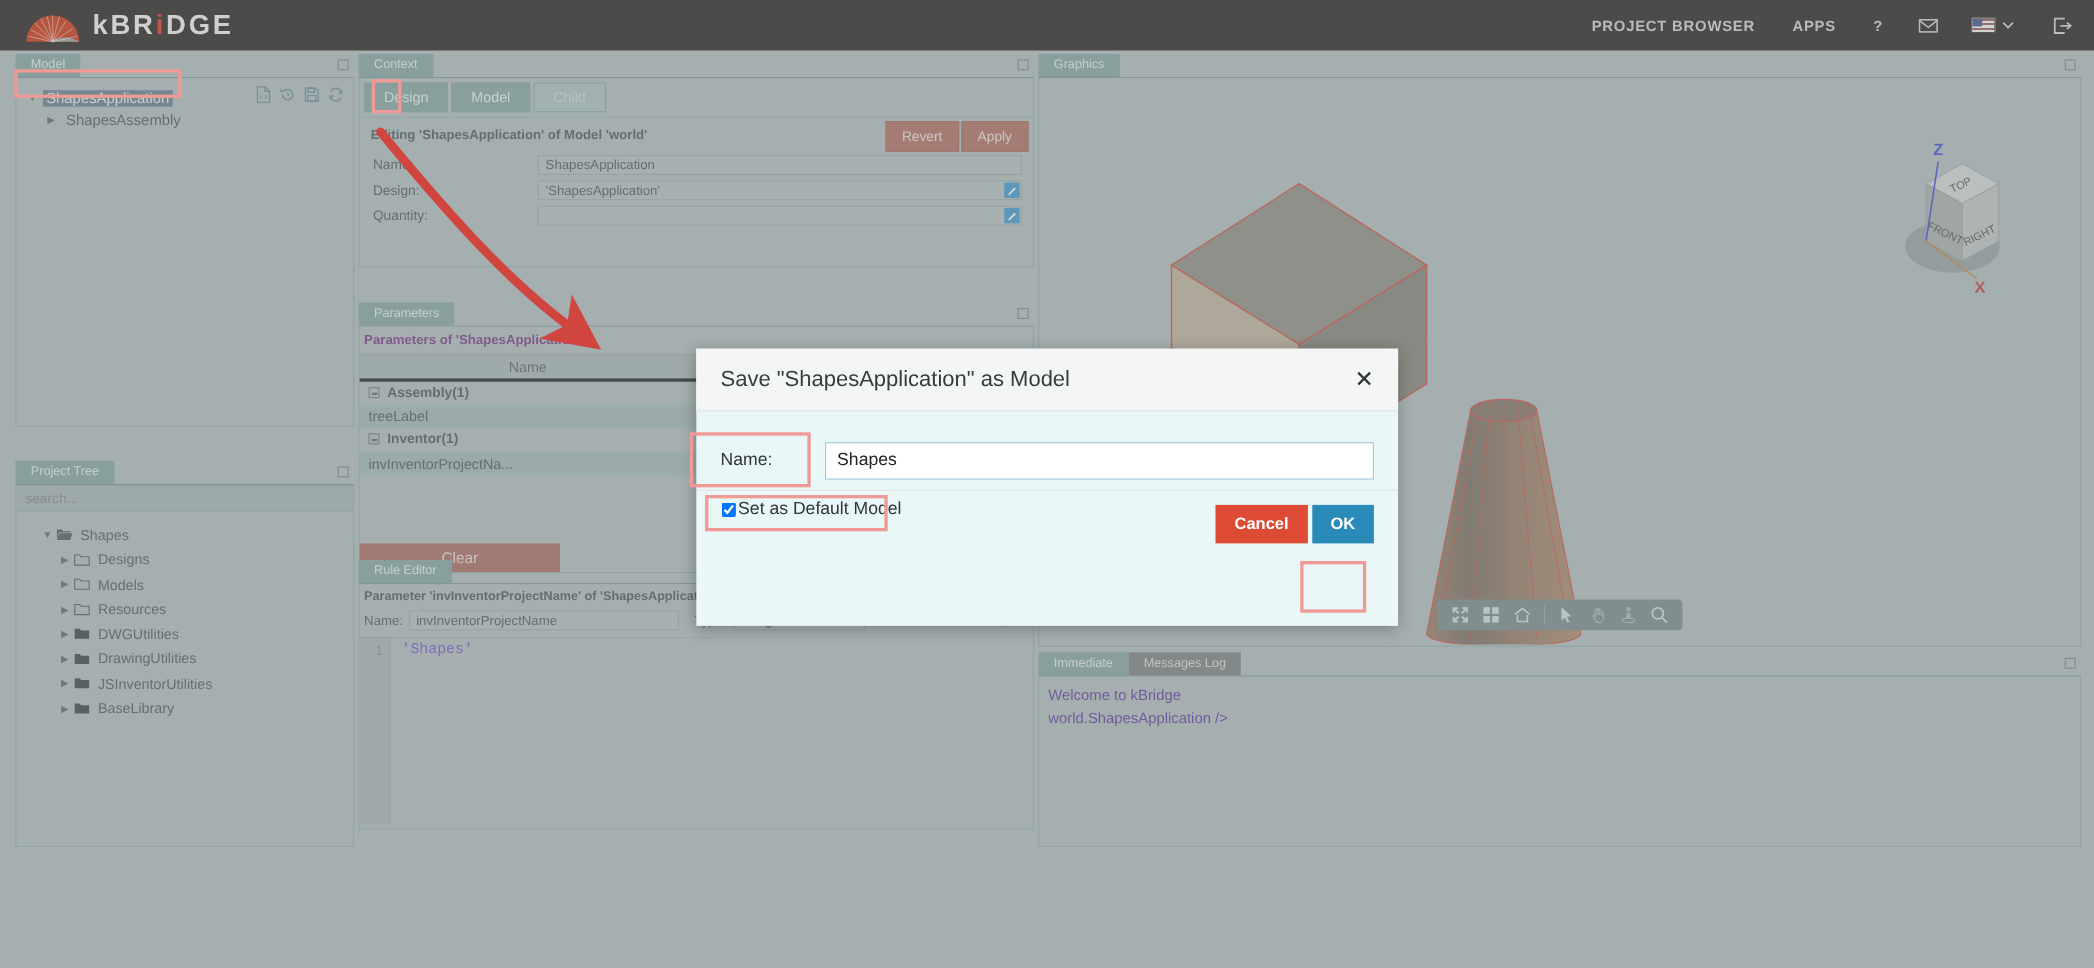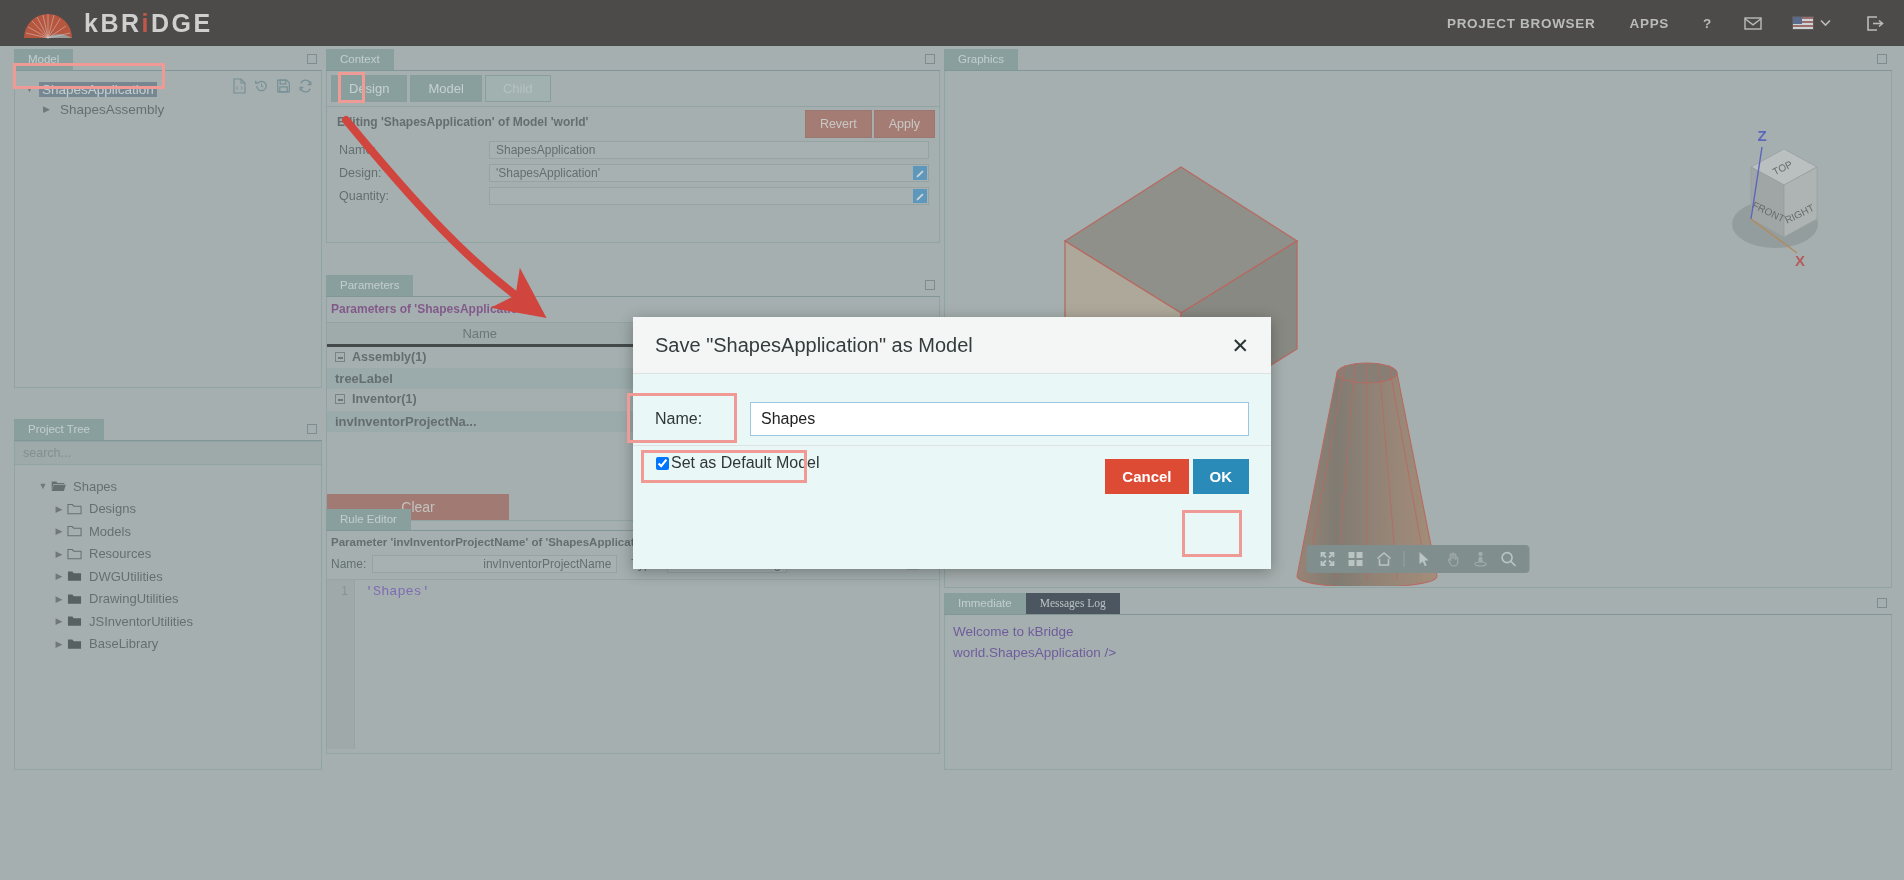--- a/index.html
+++ b/index.html
@@ -58,21 +58,21 @@
   .panel { position: absolute; }
   .panel-tabbar {
     height: 21px; display: flex; align-items: flex-end;
     border-bottom: 1px solid #6f8d8d; position: relative;
   }
   .panel-tab {
     background: #7d9c9a; color: #e6efee; font-size: 11.5px;
     padding: 3px 14px 3px 14px; height: 21px; line-height: 15px;
     cursor: pointer; white-space: nowrap;
   }
-  .panel-tab.inactive { background: #0f172a; color: #ddd; font-family: Liberation Serif, serif; }
+  .panel-tab.inactive { background: #737373; color: #ddd; }
   .panel-maximize {
     position: absolute; right: 5px; top: 4px;
     width: 10px; height: 10px; border: 1.5px solid #6b7b7b; cursor: pointer;
   }
   .panel-body { background: #b1b9b9; border: 1px solid #8ba5a5; border-top: none; }
 
   
   #model-panel { left: 14px; top: 4px; width: 308px; height: 338px; }
   #model-panel .panel-body { height: 317px; position: relative; }
   .tree-toolbar { position: absolute; right: 8px; top: 7px; display: flex; gap: 7px; }
@@ -142,39 +142,38 @@
   .ptable th.c1 { width: 50%; border-right: 1px solid #93a0a0; }
   .ptable td { padding: 3px 8px; height: 21px; }
   .grp-row td { background: #b1b9b9; font-weight: bold; font-size: 12.5px; }
   .grp-box {
     display: inline-block; width: 10px; height: 10px; border: 1px solid #5f6a6a;
     margin-right: 7px; position: relative; vertical-align: -1px; cursor: pointer;
   }
   .grp-box::before {
     content:''; position:absolute; left:1.5px; top:4px; width:5px; height:1.5px; background:#4a5252;
   }
-  .data-row td { background: #9fb0b0; border-top: 1px solid #b1b9b9; font-weight: bold; }
+  .data-row td { background: #9fb0b0; border-top: 1px solid #b1b9b9; }
   .data-row td.v { border-left: 1px dotted #879494; }
   .unbound { font-style: italic; color: #5c6868; }
   .btn-clear {
     position: absolute; left: 0; bottom: 0; width: 182px; height: 26px;
     background: #a9594b; color: #e8d9d5; font-size: 14px;
     display: flex; align-items: center; justify-content: center; cursor: pointer;
   }
 
   
   #rule-panel { left: 326px; top: 464px; width: 614px; height: 244px; }
   #rule-panel .panel-body { height: 223px; }
   .rule-head { font-size: 11.5px; font-weight: bold; color: #3b4242; padding: 5px 4px 7px 4px; }
   .rule-fields { display: flex; align-items: center; padding: 0 4px 6px 4px; font-size: 12px; color:#3b4242;}
   .rule-fields .ri {
     background: #b6bcbc; border: 1px solid #95a3a3; height: 18px;
     font-size: 12px; color: #3b4242; padding: 0 5px; line-height: 16px;
     font-family: "Liberation Sans", sans-serif;
-    text-align: right;
   }
   .code-area { background: #b1b9b9; border-top: 1px solid #9aa6a6; display: flex; height: 170px;}
   .gutter {
     width: 28px; background: #a6aeae; color: #7b8484; font-size: 12px;
     text-align: right; padding: 4px 6px 0 0; border-right: 1px solid #99a3a3;
   }
   .code-text { padding: 4px 0 0 10px; font-size: 13.5px; color: #6a3fc0;
     font-family: "Liberation Mono", monospace; }
 
   

